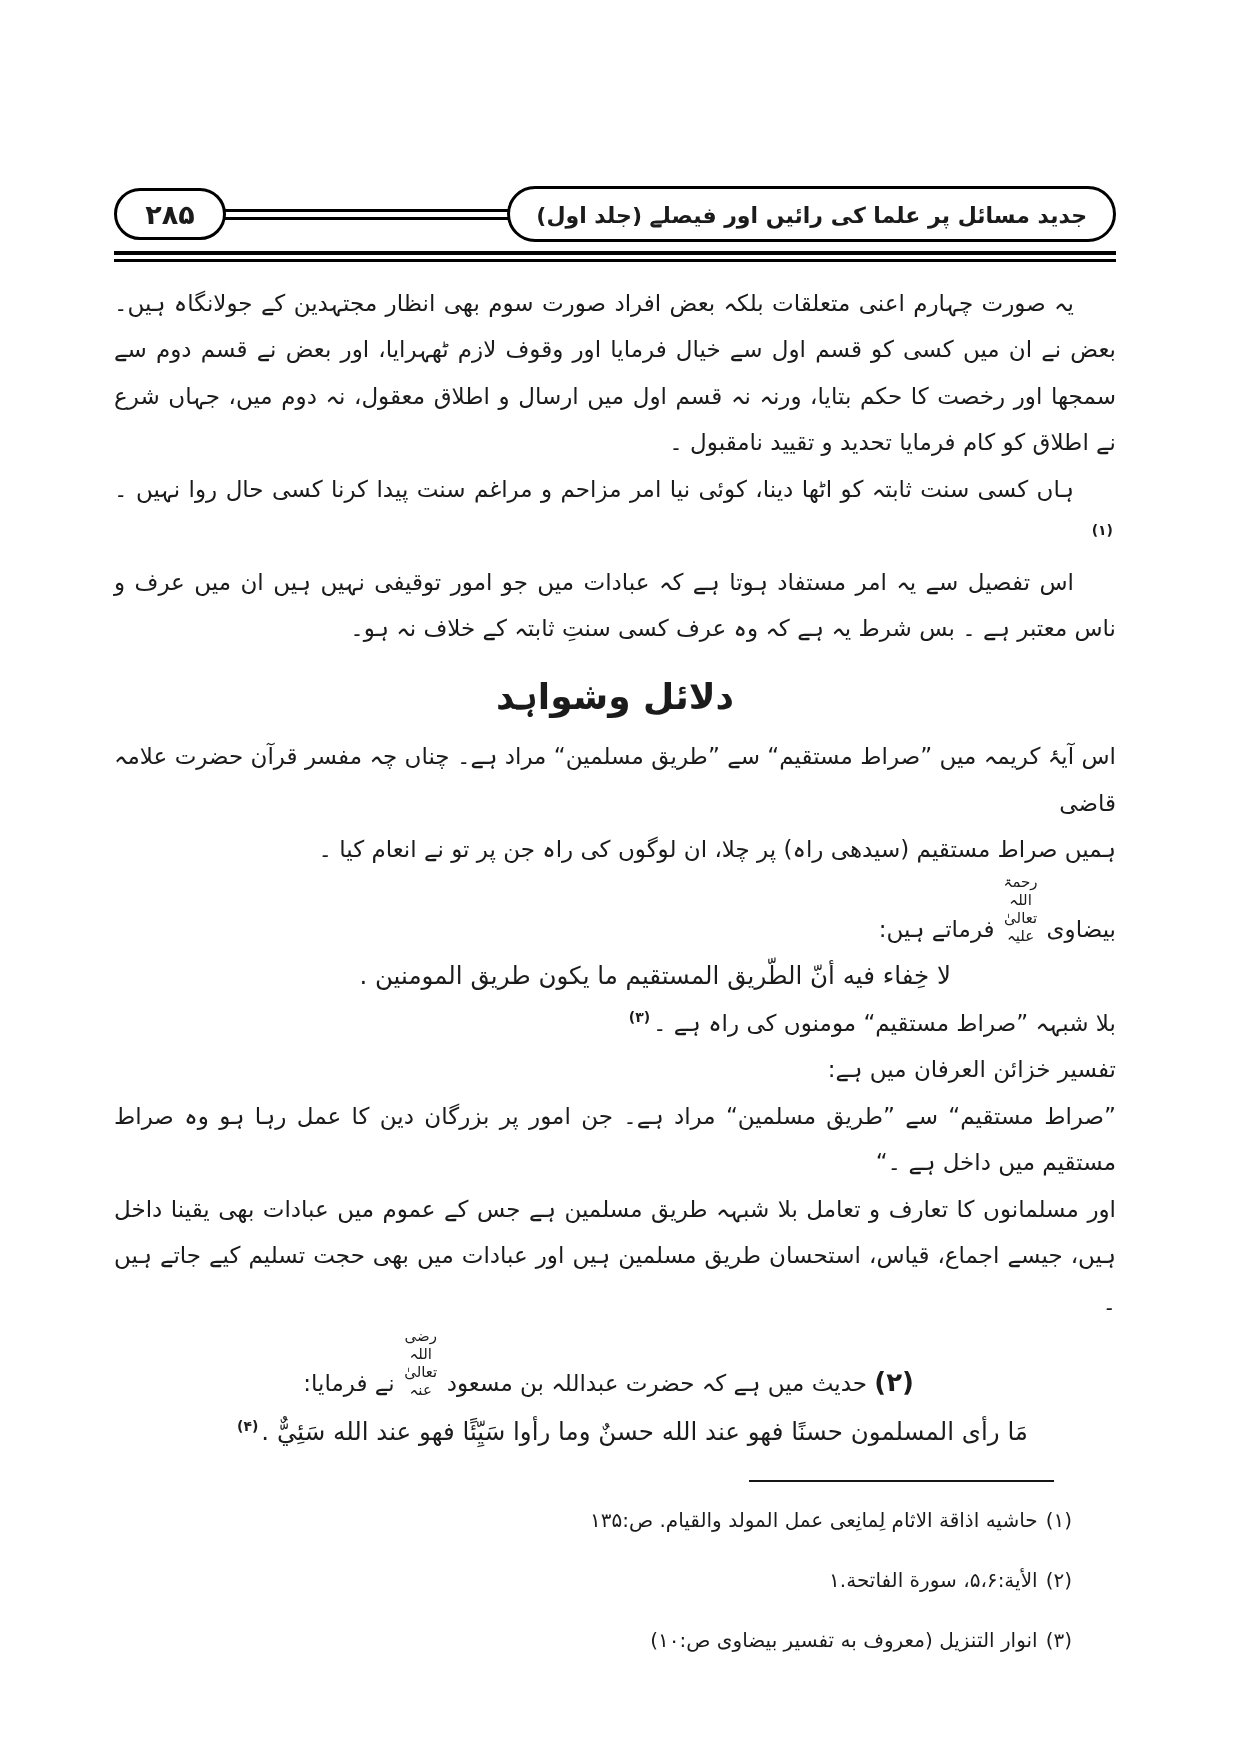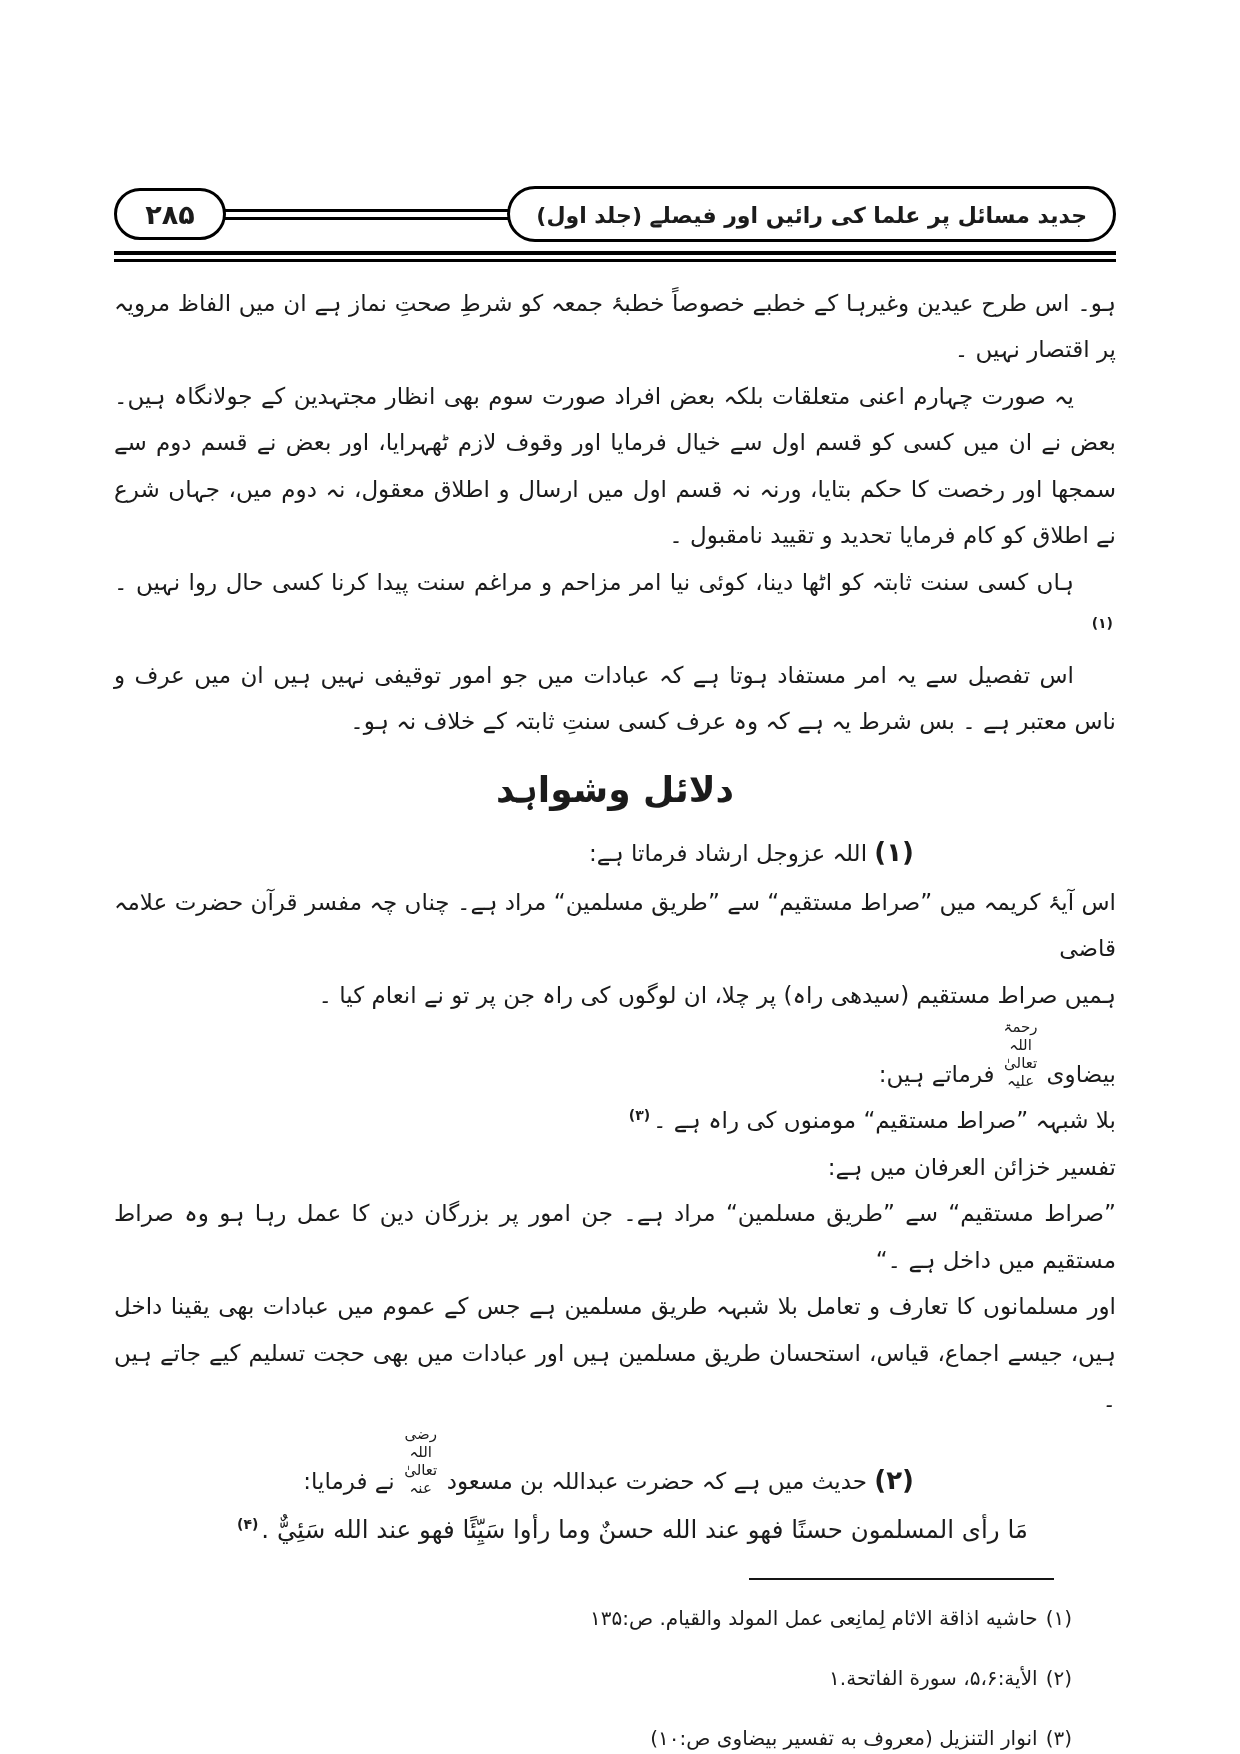--- a/index.html
+++ b/index.html
@@ -46,39 +46,38 @@
     </div>
     <div class="connector"></div>
     <div class="pill title-pill">
       <span>جدید مسائل پر علما کی رائیں اور فیصلے (جلد اول)</span>
     </div>
   </header>
 
   <div class="double-rule"></div>
 
   <main>
-    <p>ہو۔ اس طرح عیدین وغیرہا کے خطبے خصوصاً خطبۂ جمعہ کو شرطِ صحتِ نماز ہے ان میں الفاظ مرویہ پر اقتصار نہیں ۔</p>
 
     <p class="indent">یہ صورت چہارم اعنی متعلقات بلکہ بعض افراد صورت سوم بھی انظار مجتہدین کے جولانگاہ ہیں۔ بعض نے ان میں کسی کو قسم اول سے خیال فرمایا اور وقوف لازم ٹھہرایا، اور بعض نے قسم دوم سے سمجھا اور رخصت کا حکم بتایا، ورنہ نہ قسم اول میں ارسال و اطلاق معقول، نہ دوم میں، جہاں شرع نے اطلاق کو کام فرمایا تحدید و تقیید نامقبول ۔</p>
 
     <p class="indent"><span>ہاں کسی سنت ثابتہ کو اٹھا دینا، کوئی نیا امر مزاحم و مراغم سنت پیدا کرنا کسی حال روا نہیں ۔</span><sup class="fn-ref">(۱)</sup></p>
 
     <p class="indent">اس تفصیل سے یہ امر مستفاد ہوتا ہے کہ عبادات میں جو امور توقیفی نہیں ہیں ان میں عرف و ناس معتبر ہے ۔ بس شرط یہ ہے کہ وہ عرف کسی سنتِ ثابتہ کے خلاف نہ ہو۔</p>
 
     <h2 class="section-heading">دلائل وشواہد</h2>
 
-    <p class="item"><span class="item-marker">(۱)</span> <span>اللہ عزوجل ارشاد فرماتا ہے:</span></p>
 
 
     <p>اس آیۂ کریمہ میں ”صراط مستقیم“ سے ”طریق مسلمین“ مراد ہے۔ چناں چہ مفسر قرآن حضرت علامہ قاضی</p>
 
     <p>ہمیں صراط مستقیم (سیدھی راہ) پر چلا، ان لوگوں کی راہ جن پر تو نے انعام کیا ۔</p>
 
     <p class="short"><span>بیضاوی</span><span class="honorific">رحمۃ اللہ تعالیٰ علیہ</span><span>فرماتے ہیں:</span></p>
 
+    <p class="arabic baydawi-quote">لا خِفاء فيه أنّ الطّريق المستقيم ما يكون طريق المومنين .</p>
 
     <p class="short"><span>بلا شبہہ ”صراط مستقیم“ مومنوں کی راہ ہے ۔</span><sup class="fn-ref">(۳)</sup></p>
 
     <p class="short">تفسیر خزائن العرفان میں ہے:</p>
 
     <p>”صراط مستقیم“ سے ”طریق مسلمین“ مراد ہے۔ جن امور پر بزرگان دین کا عمل رہا ہو وہ صراط مستقیم میں داخل ہے ۔“</p>
 
     <p>اور مسلمانوں کا تعارف و تعامل بلا شبہہ طریق مسلمین ہے جس کے عموم میں عبادات بھی یقینا داخل ہیں، جیسے اجماع، قیاس، استحسان طریق مسلمین ہیں اور عبادات میں بھی حجت تسلیم کیے جاتے ہیں ۔</p>
 
     <p class="item"><span class="item-marker">(۲)</span> <span>حدیث میں ہے کہ حضرت عبداللہ بن مسعود</span><span class="honorific">رضی اللہ تعالیٰ عنہ</span><span>نے فرمایا:</span></p>

